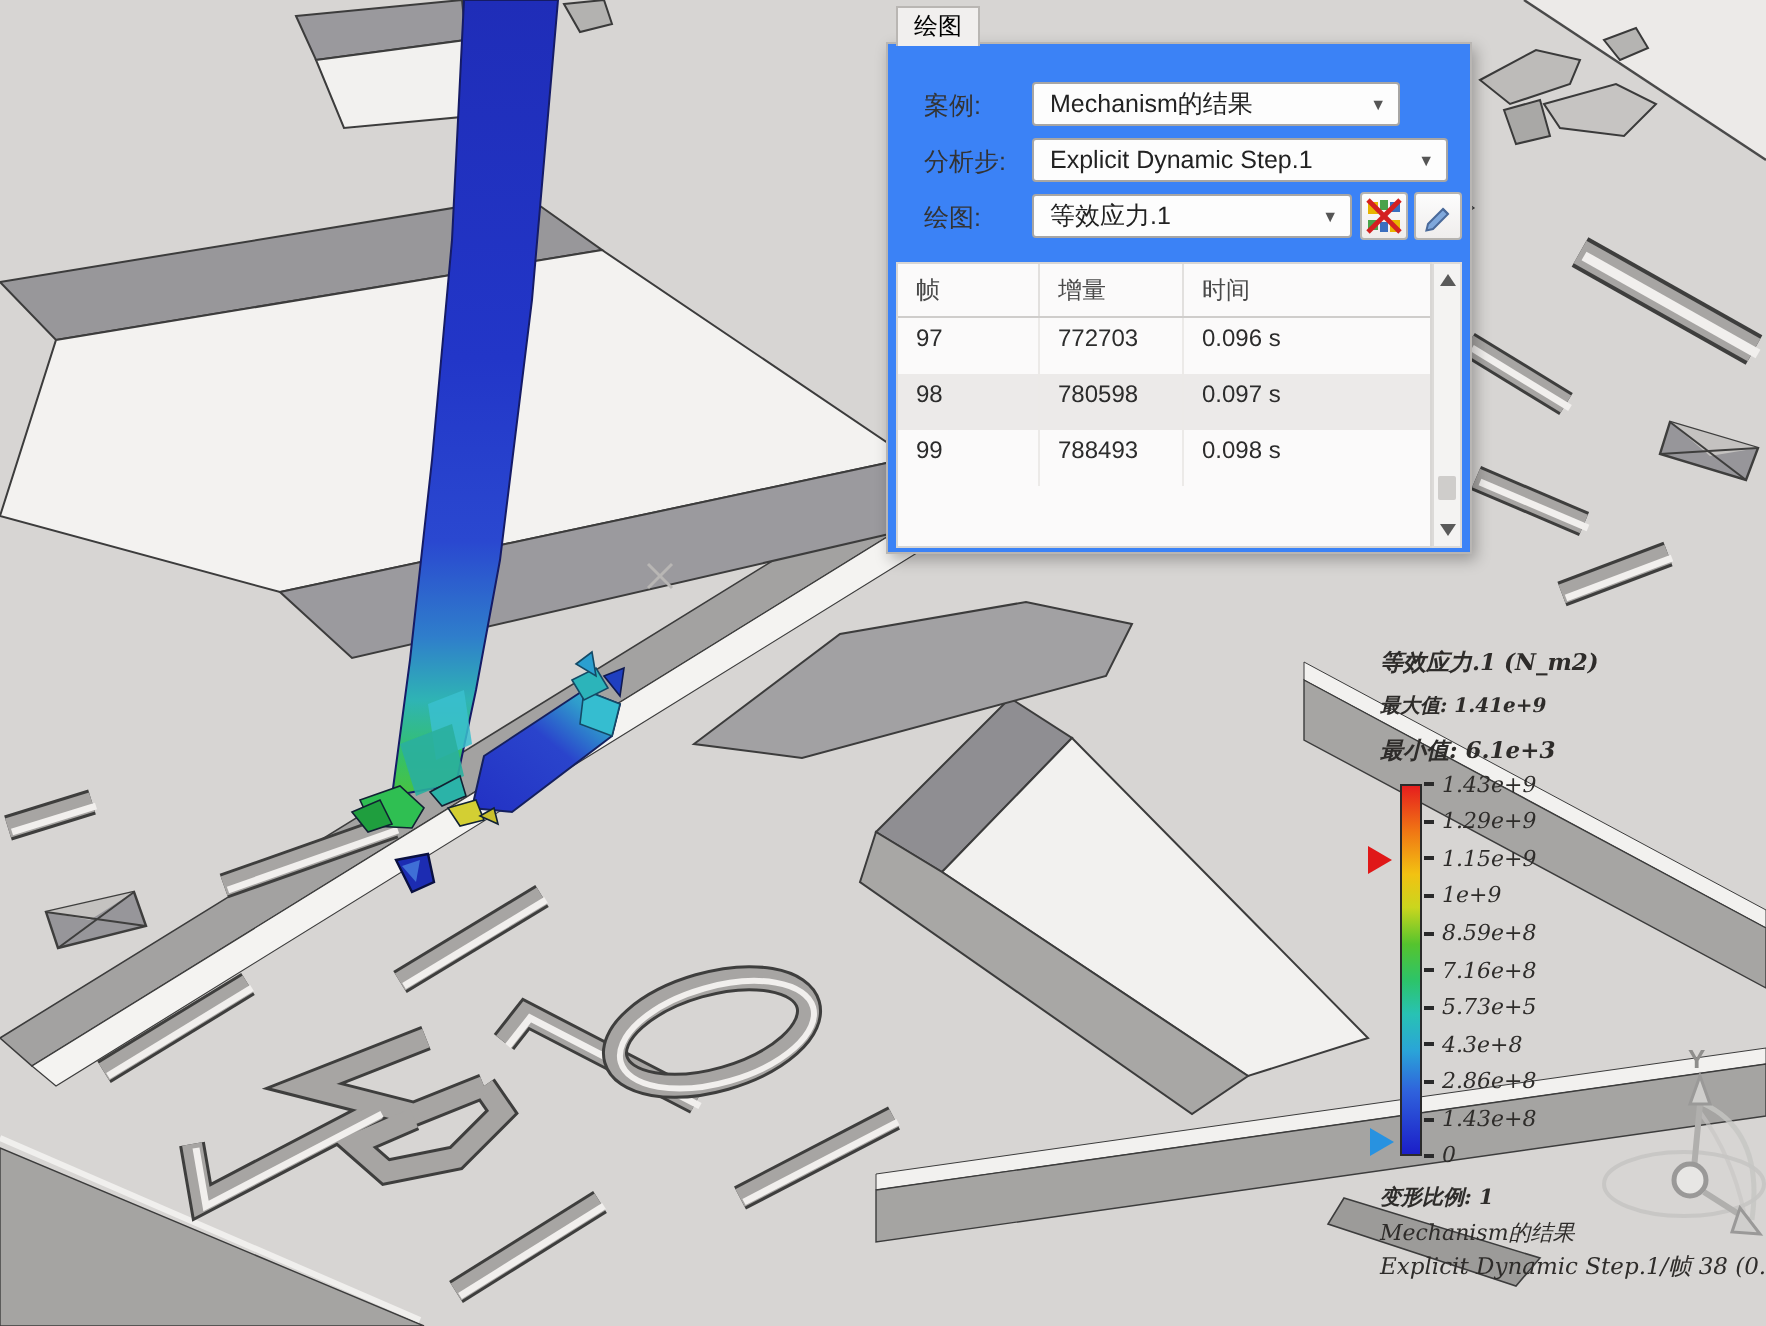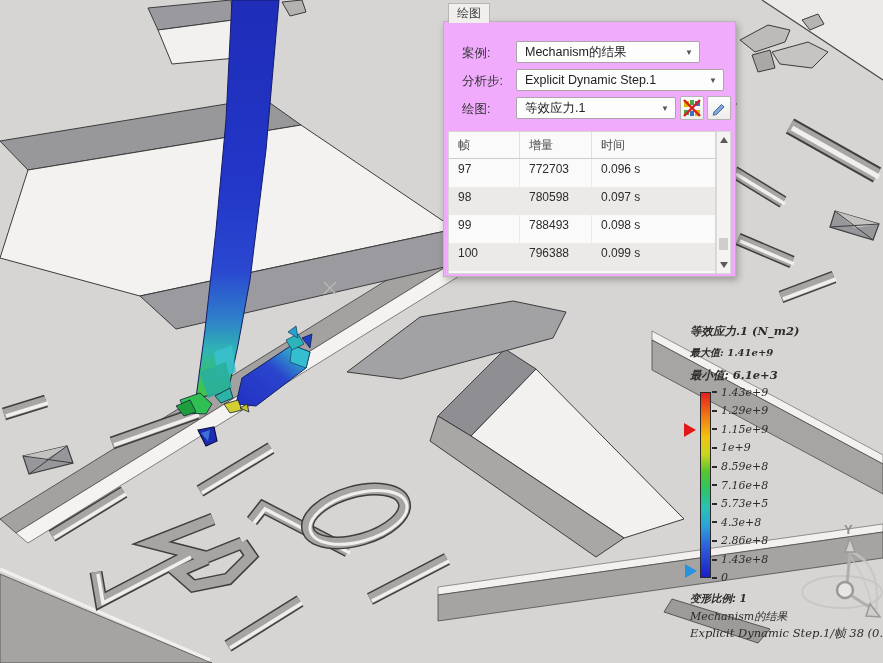--- a/index.html
+++ b/index.html
@@ -3,23 +3,23 @@
 <meta charset="utf-8">
 <style>
   html,body{margin:0;padding:0;background:#888;}
   #stage{position:relative;width:883px;height:663px;overflow:hidden;
          font-family:"Liberation Sans",sans-serif;background:#d7d5d3;}
   #scene{position:absolute;left:0;top:0;}
 
   
   .dialog{position:absolute;left:443px;top:3px;width:293px;height:274px;z-index:30;}
   .dialog .tab{position:absolute;left:5px;top:0;width:40px;height:19px;background:#f1efee;
-      border:1px solid #b9b6b3;border-bottom:none;font-size:12px;color:#404040;
+      border:1px solid #b9b6b3;border-bottom:none;font-size:12px;color:#000000;
       text-align:center;line-height:18px;z-index:2;}
-  .dialog .body{position:absolute;left:0;top:18px;right:0;bottom:0;background:#f0abfc;
+  .dialog .body{position:absolute;left:0;top:18px;right:0;bottom:0;background:#3b82f6;
       border:1px solid #b9b6b3;box-shadow:2px 3px 7px rgba(0,0,0,.28);}
   .frow{position:absolute;left:0;height:22px;width:100%;}
   .frow .lbl{position:absolute;left:18px;top:4px;font-size:12.5px;color:#333;}
   .combo{position:absolute;top:0;height:22px;background:#fdfdfd;border:1px solid #a8a6a4;
       border-radius:2px;font-size:12.5px;color:#222;line-height:21px;padding-left:8px;
       box-sizing:border-box;cursor:default;}
   .combo .arr{position:absolute;right:6px;top:0;font-size:8px;color:#555;line-height:21px;}
   .tbtn{position:absolute;top:-1px;width:24px;height:24px;background:linear-gradient(#fdfdfd,#efedec);
       border:1px solid #b5b3b0;border-radius:2px;box-sizing:border-box;}
   .tbtn svg{position:absolute;left:2px;top:2px;}
@@ -350,25 +350,20 @@
         <div class="trow alt">
           <div class="c c0">98</div>
           <div class="c c1">780598</div>
           <div class="c c2">0.097 s</div>
         </div>
         <div class="trow">
           <div class="c c0">99</div>
           <div class="c c1">788493</div>
           <div class="c c2">0.098 s</div>
         </div>
-        <div class="trow alt">
-          <div class="c c0">100</div>
-          <div class="c c1">796388</div>
-          <div class="c c2">0.099 s</div>
-        </div>
       </div>
       <div class="sbar">
         <div class="sb-up"></div>
         <div class="sb-th"></div>
         <div class="sb-dn"></div>
       </div>
 
     </div>
   </div>
 

